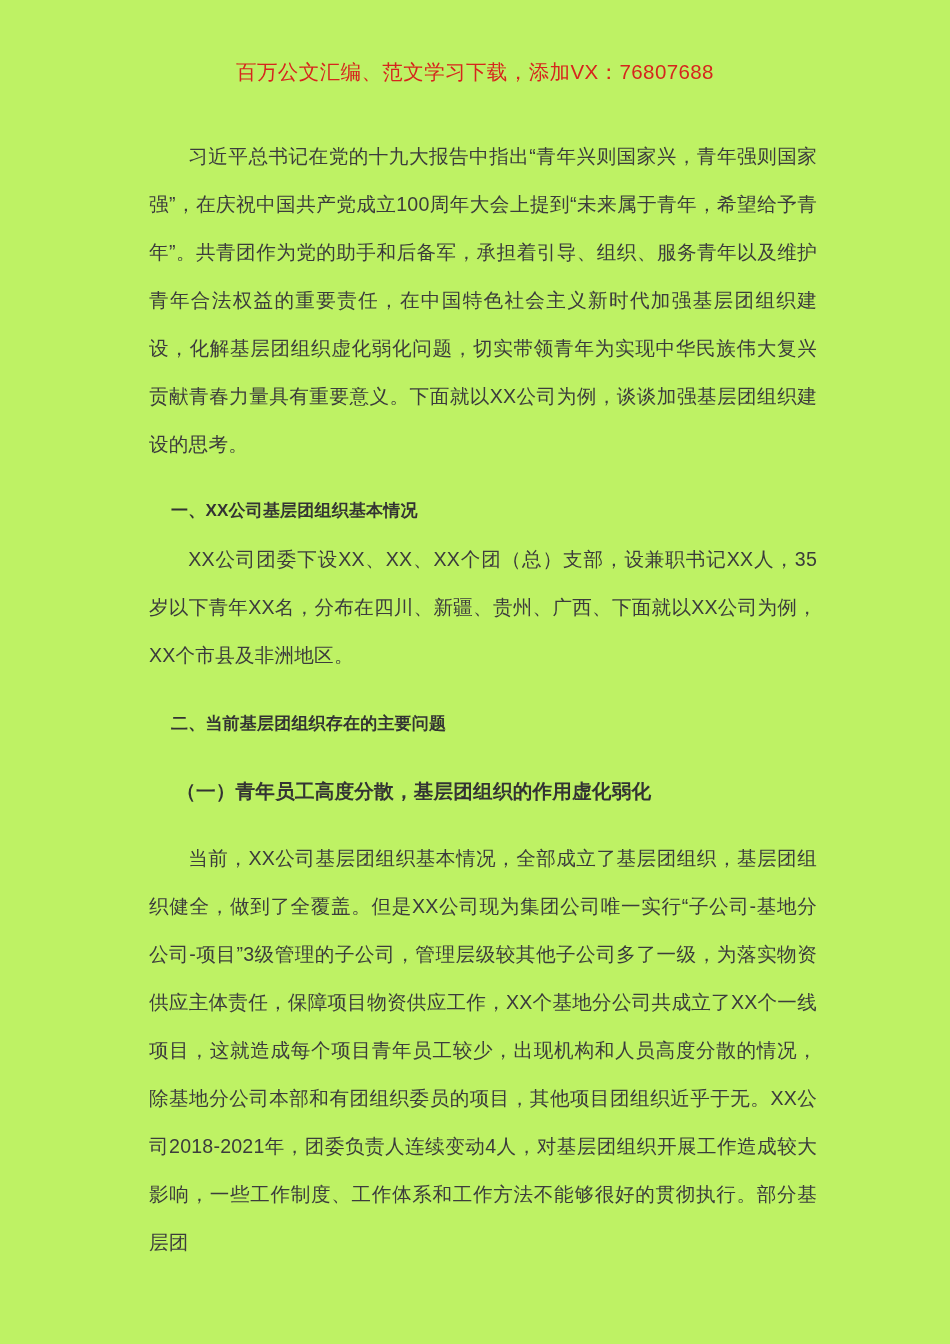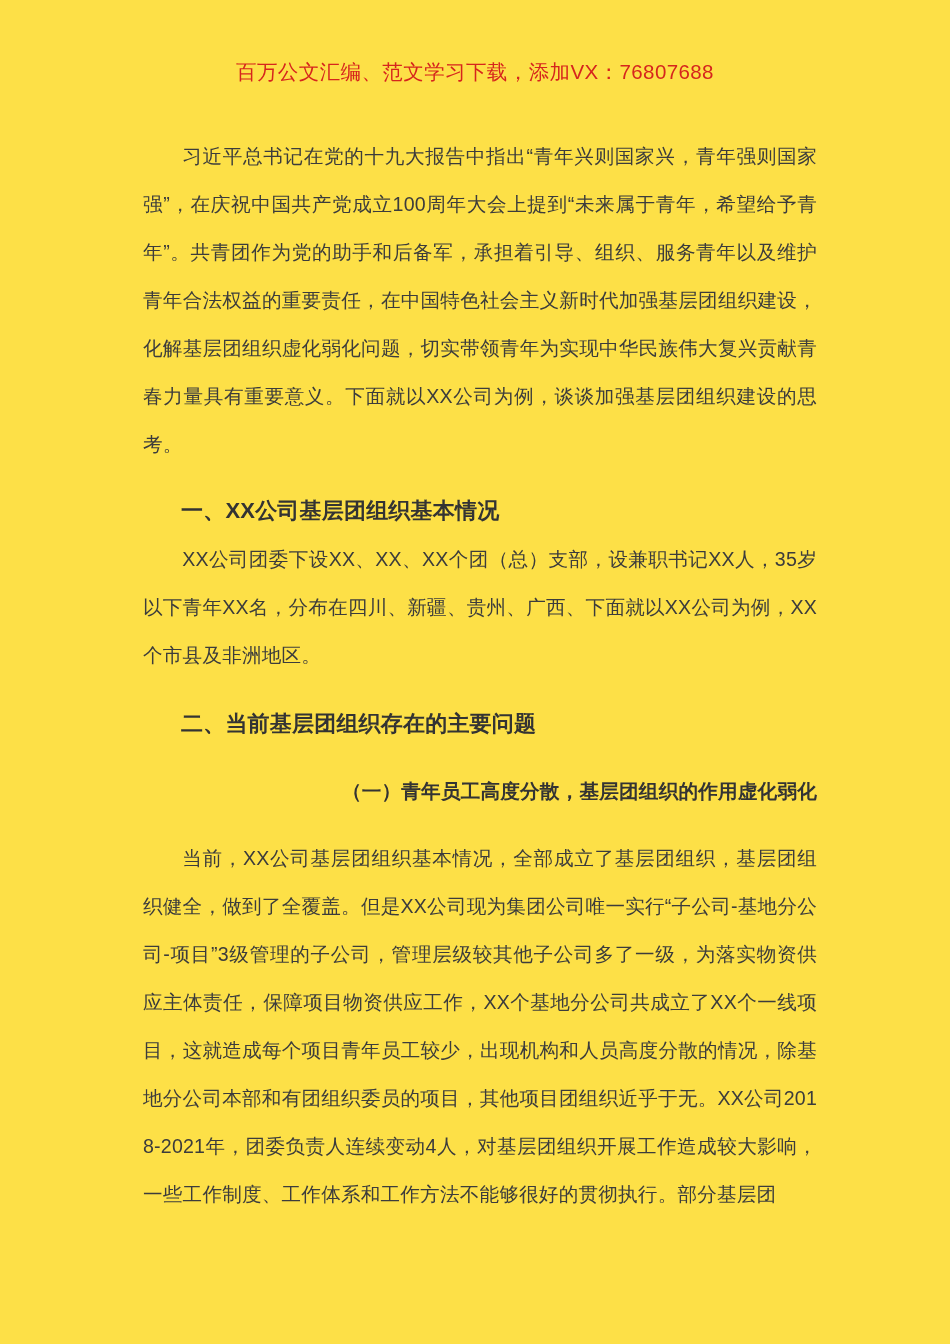--- a/index.html
+++ b/index.html
@@ -10,21 +10,21 @@
   body {
     width: 950px;
     height: 1344px;
     font-family: "Liberation Sans", "DejaVu Sans", sans-serif;
     overflow: hidden;
     position: relative;
   }
   .page {
     width: 950px;
     height: 1344px;
-    background: #fde047;
+    background: #bef264;
     box-sizing: border-box;
     position: relative;
   }
   .watermark-header {
     position: absolute;
     top: 58px;
     left: 0;
     width: 950px;
     text-align: center;
     color: #d6251d;
@@ -40,43 +40,42 @@
     left: 137px;
     width: 680px;
   }
   .para {
     color: #3c3c3c;
     font-size: 19.6px;
     line-height: 48px;
     text-align: justify;
     text-justify: inter-ideograph;
     text-indent: 2em;
-    margin: 0 0 0 6px;
+    margin: 0 0 0 12px;
     font-weight: 400;
     letter-spacing: 0.2px;
     word-break: break-all;
   }
   .heading {
     color: #333333;
-    font-size: 22px;
+    font-size: 17px;
     line-height: 48px;
     font-weight: bold;
     text-indent: 2em;
     margin: 0;
     letter-spacing: 0.2px;
   }
   .subheading {
     color: #333333;
     font-size: 19.6px;
     line-height: 48px;
     font-weight: bold;
     text-indent: 2em;
     margin: 0;
     letter-spacing: 0.2px;
-    text-align: right;
   }
   .gap-s { height: 19px; }
   .gap-m { height: 21px; }
 </style>
 </head>
 <body>
 
 <div class="page">
 
   <div class="watermark-header">百万公文汇编、范文学习下载，添加VX：76807688</div>

